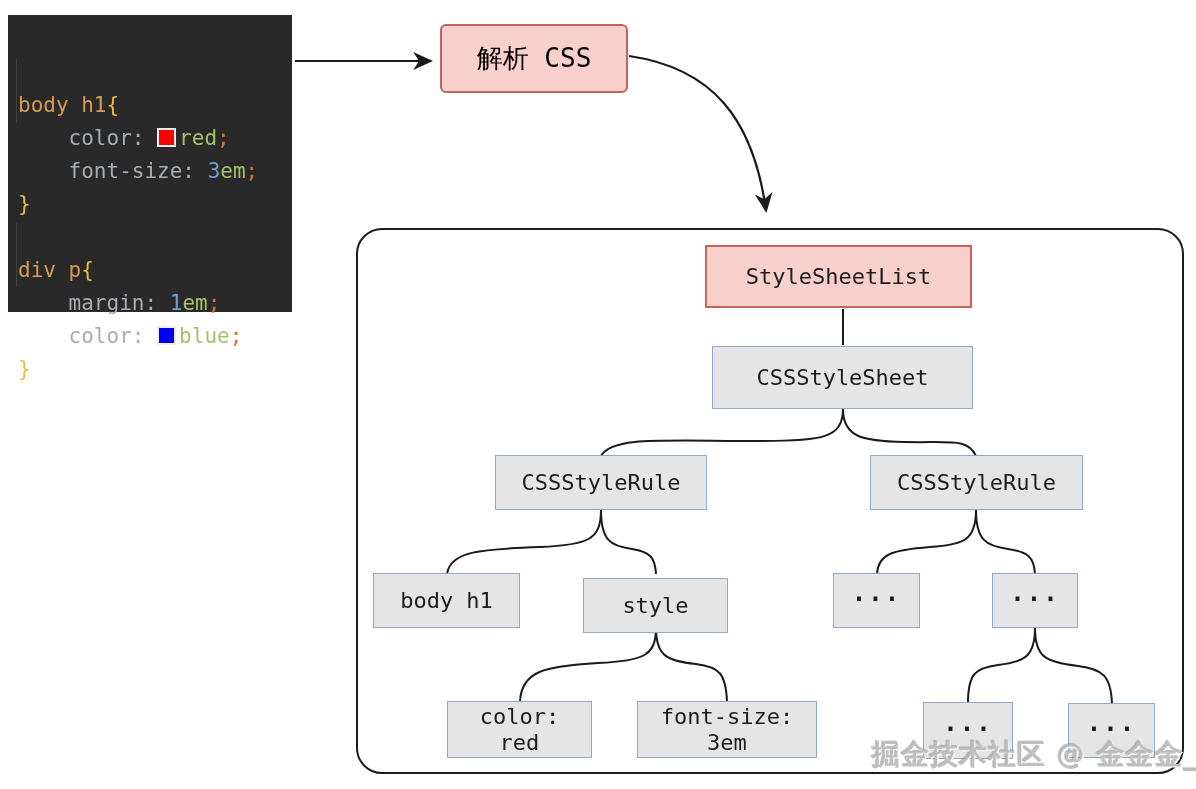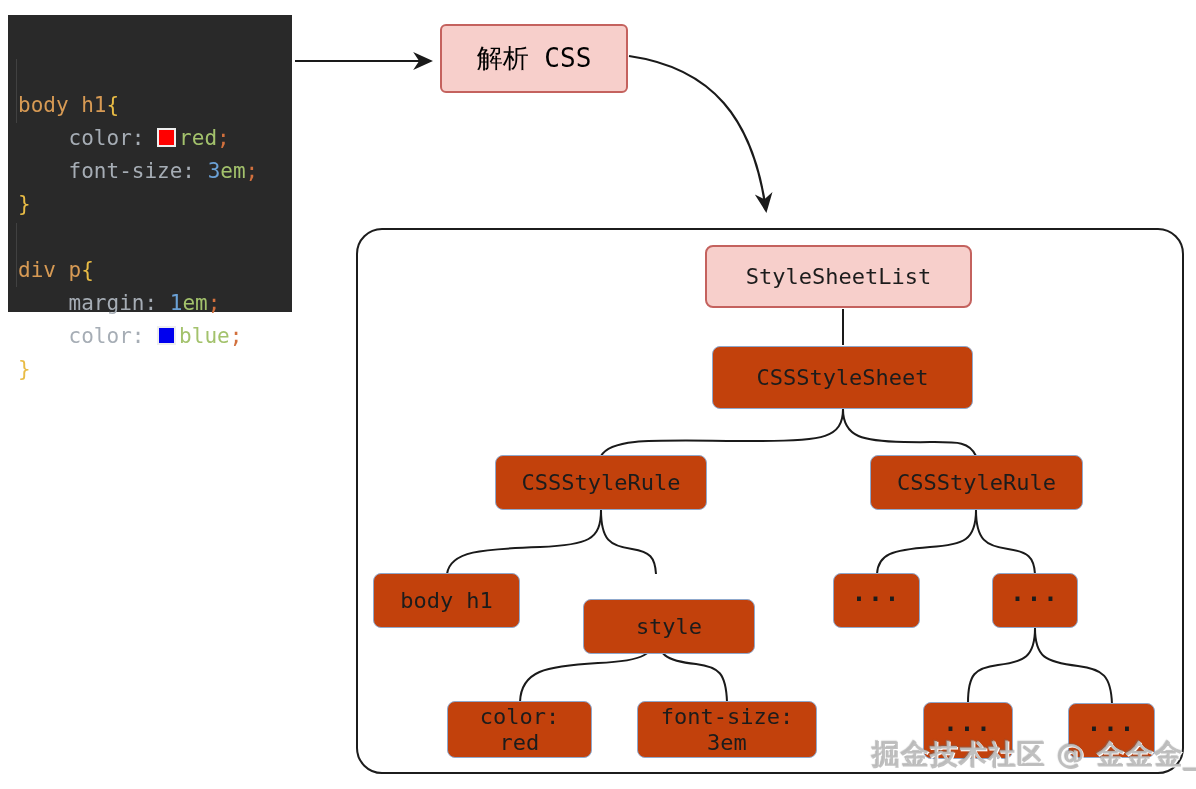--- a/index.html
+++ b/index.html
@@ -23,26 +23,26 @@
   .tok-num{color:#6ba1d6;}
   .tok-semi{color:#d2703d;}
   .tok-plain{color:#a6adb5;}
   .swatch{
     display:inline-block;width:19px;height:19px;box-sizing:border-box;
     border:2px solid #eeeeee;vertical-align:-2px;margin-right:3px;
   }
   .indent-guide{position:absolute;width:1px;background:#414141;left:8px;}
   
   .node{
-    position:absolute;box-sizing:border-box;border-radius:8px;
+    position:absolute;box-sizing:border-box;border-radius:0;
     display:flex;align-items:center;justify-content:center;
     font-size:22px;color:#1c1c1c;text-align:center;
   }
   .node.pink{background:#f7cfcb;border:2px solid #c4625e;}
-  .node.blue{background:#c2410c;border:1.5px solid #8fa8cc;}
+  .node.blue{background:#e5e5e5;border:1.5px solid #8fa8cc;}
   .node .two-line{white-space:pre-line;line-height:26px;}
   .node .dots{font-weight:bold;font-size:24px;transform:translateY(-28%);letter-spacing:2px;}
   .container-frame{
     position:absolute;left:356px;top:228px;width:828px;height:546px;
     border:2px solid #1c1c1c;border-radius:26px;box-sizing:border-box;
     background:transparent;
   }
   .svg-overlay{position:absolute;left:0;top:0;width:1196px;height:789px;pointer-events:none;}
   .watermark{
     position:absolute;left:872px;top:736px;z-index:20;
@@ -112,21 +112,21 @@
 </div>
 <div class="node blue" style="left:495px;top:455px;width:212px;height:55px;">
   <span>CSSStyleRule</span>
 </div>
 <div class="node blue" style="left:870px;top:455px;width:213px;height:55px;">
   <span>CSSStyleRule</span>
 </div>
 <div class="node blue" style="left:373px;top:573px;width:147px;height:55px;">
   <span>body h1</span>
 </div>
-<div class="node blue" style="left:583px;top:599px;width:172px;height:55px;">
+<div class="node blue" style="left:583px;top:578px;width:145px;height:55px;">
   <span>style</span>
 </div>
 <div class="node blue" style="left:833px;top:573px;width:87px;height:55px;">
   <span class="dots">...</span>
 </div>
 <div class="node blue" style="left:992px;top:573px;width:86px;height:55px;">
   <span class="dots">...</span>
 </div>
 <div class="node blue" style="left:447px;top:701px;width:145px;height:57px;">
   <span class="two-line">color:

